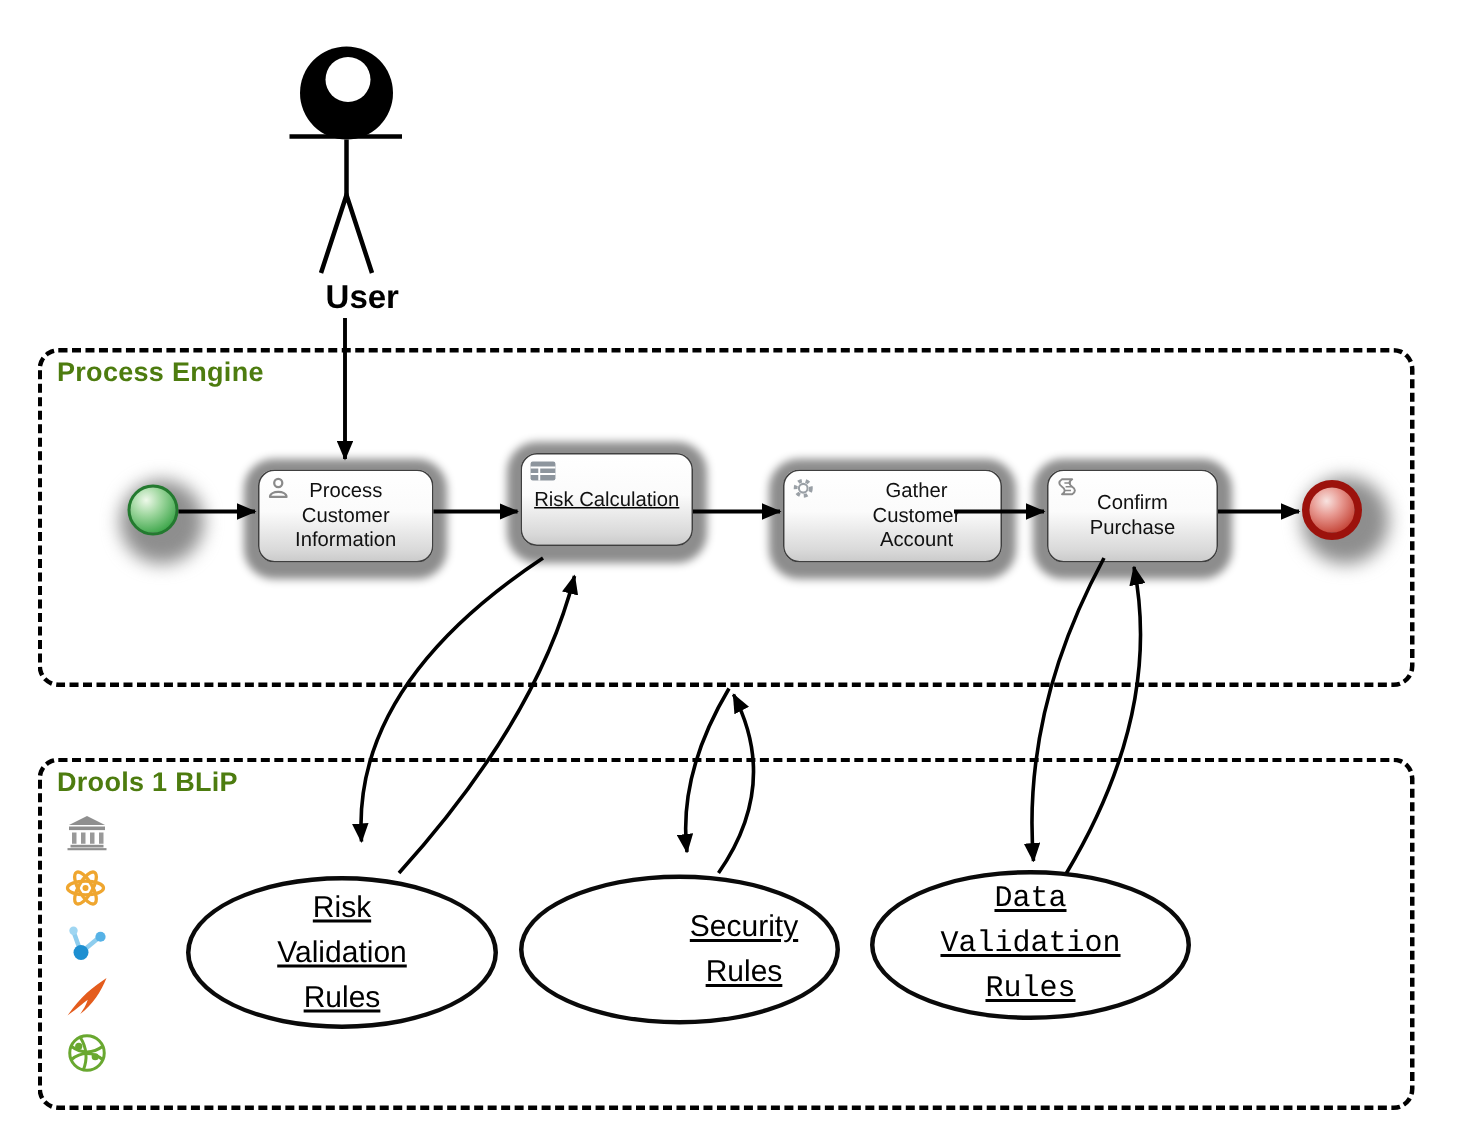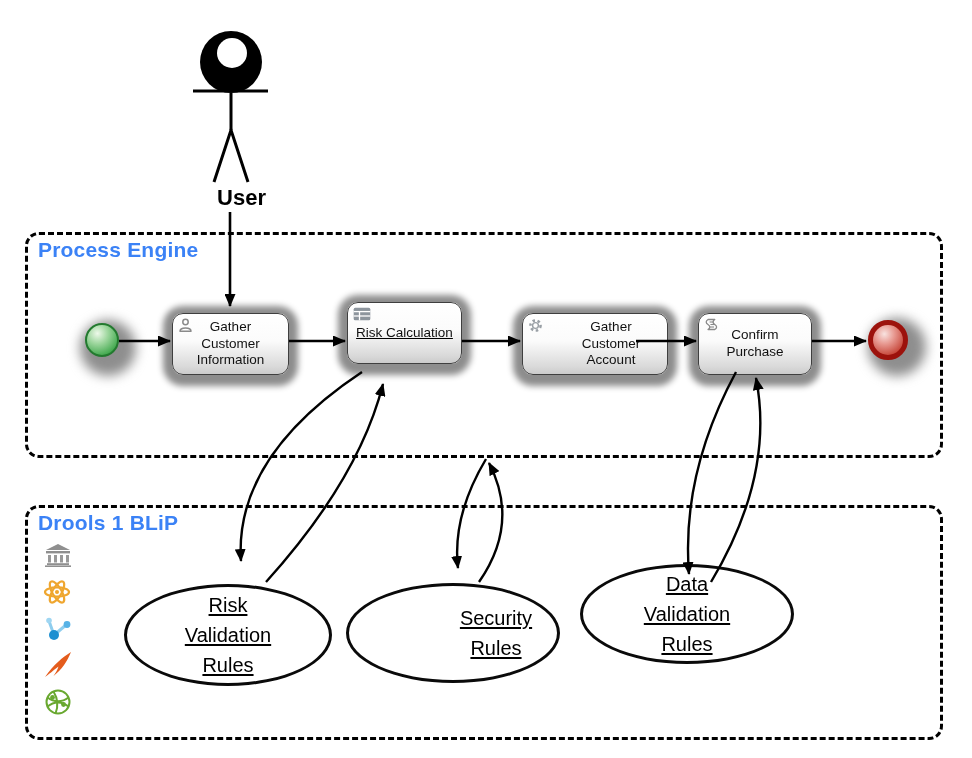--- a/index.html
+++ b/index.html
@@ -1,20 +1,20 @@
 <!DOCTYPE html>
 <html><head>
 <meta charset="utf-8">
 <style>
   html,body{margin:0;padding:0;background:#ffffff;}
   .canvas{position:relative;width:972px;height:758px;background:#ffffff;overflow:hidden;
           font-family:"Liberation Sans",sans-serif;color:#000;}
   
   .group-box{position:absolute;border:3px dashed #000;border-radius:14px;background:transparent;z-index:1;}
-  .group-box .group-title{position:absolute;top:3px;left:10px;font-size:21px;font-weight:bold;color:#3b82f6;letter-spacing:.2px;}
+  .group-box .group-title{position:absolute;top:3px;left:10px;font-size:18px;font-weight:bold;color:#4d7c0f;letter-spacing:.2px;}
   #process-engine-box{left:25px;top:232px;width:912px;height:220px;}
   #drools-box{left:25px;top:505px;width:912px;height:229px;}
   
   .task{position:absolute;width:115px;height:60px;border:1.5px solid #3f3f3f;border-radius:11px;
         background:linear-gradient(180deg,#ffffff 0%,#fbfbfb 45%,#d9d9d9 88%,#cbcbcb 100%);
         box-shadow:0 2px 6px 9px #8d8d8d;z-index:3;display:flex;align-items:center;justify-content:center;}
   .task .task-label{font-size:13.5px;line-height:1.25;text-align:center;color:#111;padding:0 6px;}
   .task .task-icon{position:absolute;left:5px;top:4px;}
   
   .event-glow{position:absolute;border-radius:50%;background:#8e8e8e;filter:blur(6px);z-index:2;}
@@ -56,21 +56,21 @@
   <div class="event-glow" style="left:868px;top:318px;width:58px;height:58px;"></div>
   <div class="event" id="end-event"></div>
 
   <div class="task" style="left:172px;top:313px;">
     <span class="task-icon">
       <svg width="15" height="15" viewBox="0 0 15 15">
           <circle cx="7.5" cy="4" r="2.7" fill="none" stroke="#8a8a8a" stroke-width="1.5"></circle>
           <path d="M2,13.3 C2,8.8 13,8.8 13,13.3 Z" fill="none" stroke="#8a8a8a" stroke-width="1.5" stroke-linejoin="round"></path>
         </svg>
     </span>
-    <div class="task-label">Gather Customer Information</div>
+    <div class="task-label">Process Customer Information</div>
   </div>
 
   <div class="task" style="left:347px;top:302px;width:113px;text-decoration:underline;">
     <span class="task-icon">
       <svg width="18" height="14" viewBox="0 0 18 14">
           <rect x="0.7" y="0.7" width="16.6" height="12.6" rx="1.5" fill="#8d959d"></rect>
           <line x1="0.7" y1="4.6" x2="17.3" y2="4.6" stroke="#fff" stroke-width="1.3"></line>
           <line x1="0.7" y1="9" x2="17.3" y2="9" stroke="#fff" stroke-width="1.3"></line>
           <line x1="6.5" y1="4.6" x2="6.5" y2="13.3" stroke="#fff" stroke-width="1.3"></line>
         </svg>
@@ -99,21 +99,21 @@
     </span>
     <div class="task-label">Confirm Purchase</div>
   </div>
 
   <div class="rule-ellipse" style="left:124px;top:584px;width:202px;height:96px;">
     <div class="rule-label">Risk Validation Rules</div>
   </div>
   <div class="rule-ellipse" style="left:346px;top:583px;width:208px;height:94px;justify-content:flex-end;">
     <div class="rule-label">Security Rules</div>
   </div>
-  <div class="rule-ellipse" style="left:580px;top:564px;width:208px;height:94px;">
+  <div class="rule-ellipse" style="left:580px;top:580px;width:208px;height:94px;font-family:Liberation Mono, monospace;">
     <div class="rule-label">Data Validation Rules</div>
   </div>
 
   <span class="platform-icon" style="left:44px;top:543px;">
     <svg width="28" height="24" viewBox="0 0 28 24">
       <path d="M2,7 L14,1 L26,7 Z" fill="#8f8f8f"></path>
       <rect x="2" y="8" width="24" height="2.4" fill="#8f8f8f"></rect>
       <rect x="4" y="12" width="3" height="7.5" fill="#999"></rect>
         <rect x="10" y="12" width="3" height="7.5" fill="#999"></rect>
       <rect x="16" y="12" width="3" height="7.5" fill="#999"></rect>

